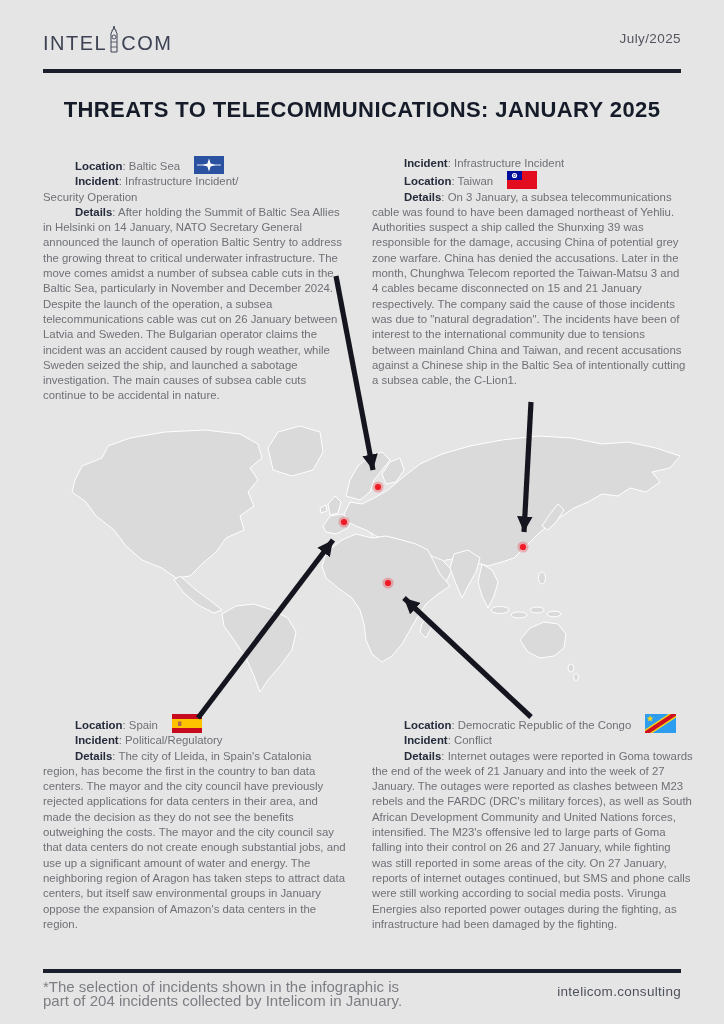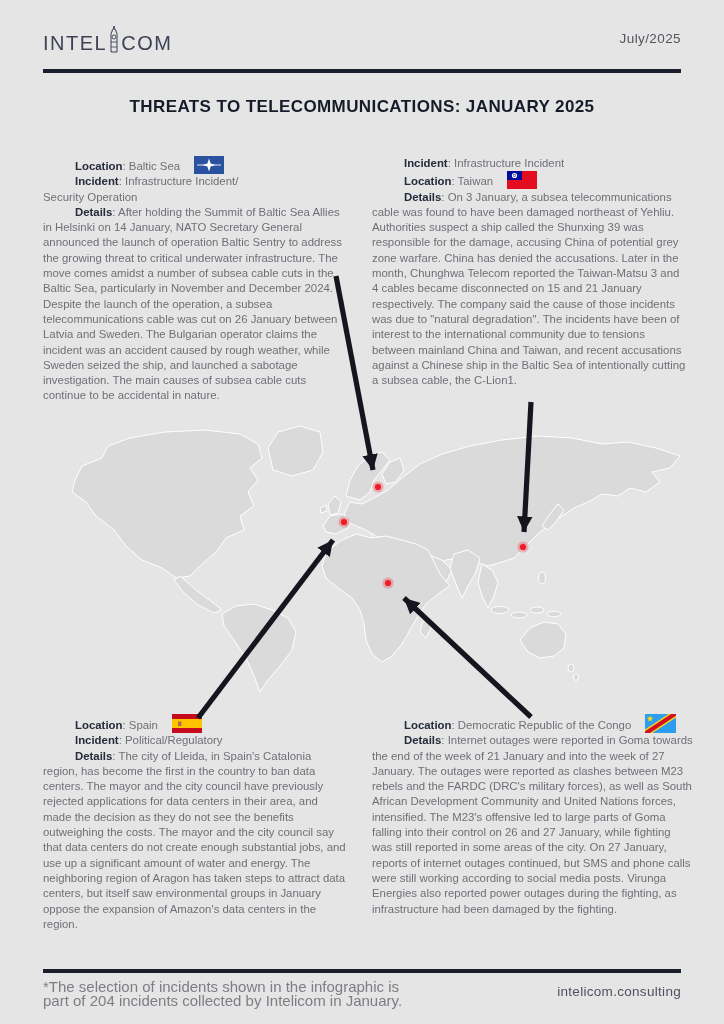--- a/index.html
+++ b/index.html
@@ -8,21 +8,21 @@
   
   .logo{position:absolute;left:43px;top:26px;display:flex;align-items:flex-end;
         font-size:20px;letter-spacing:1.5px;color:#3d4254;font-weight:400;}
   .logo .word{line-height:20px;}
   .logo svg{margin:0 1px -1px 1px;}
   .issue-date{position:absolute;right:43px;top:31px;font-size:13.5px;color:#54565e;letter-spacing:.4px;}
   .rule{position:absolute;left:43px;right:43px;height:3.5px;background:#1b1f2c;}
   .top-rule{top:69px;}
   .bottom-rule{top:969px;}
   h1{position:absolute;left:0;right:0;top:97px;margin:0;text-align:center;
-     font-size:17px;font-weight:700;letter-spacing:.4px;color:#161b29;}
+     font-size:22px;font-weight:700;letter-spacing:.4px;color:#161b29;}
   
   .incident{position:absolute;font-size:11.4px;line-height:15.3px;}
   .blk-baltic{left:43px;top:156px;width:308px;}
   .blk-taiwan{left:372px;top:156px;width:316px;}
   .blk-spain{left:43px;top:714px;width:306px;}
   .blk-drc{left:372px;top:714px;width:322px;}
   .lbl{font-weight:700;color:#252b3b;padding-left:32px;}
   .pre{white-space:pre-line;}
   .flag{display:inline-block;vertical-align:-4px;margin-left:11px;line-height:0;}
   
@@ -117,20 +117,23 @@
     <div>
       <span class="lbl">Location</span><span>: </span><span>Democratic Republic of the Congo</span>
       <span class="flag">
         <svg width="31" height="19" viewBox="0 0 31 19">
           <rect width="31" height="19" fill="#2d9df0"></rect>
           <line x1="-2" y1="21" x2="33" y2="-2" stroke="#f7d618" stroke-width="7"></line>
           <line x1="-2" y1="21" x2="33" y2="-2" stroke="#ce1021" stroke-width="4.2"></line>
           <path d="M5,1.2 L6,3.6 L8.5,3.7 L6.6,5.2 L7.3,7.6 L5,6.2 L2.9,7.6 L3.6,5.2 L1.7,3.7 L4.2,3.6 Z" fill="#f7d618"></path>
         </svg>
       </span>
+    </div>
+    <div>
+      <span class="lbl">Incident</span><span>: </span><span class="pre">Conflict</span>
     </div>
     <div>
       <span class="lbl">Details</span><span>: </span><span>Internet outages were reported in Goma towards the end of the week of 21 January and into the week of 27 January. The outages were reported as clashes between M23 rebels and the FARDC (DRC's military forces), as well as South African Development Community and United Nations forces, intensified. The M23's offensive led to large parts of Goma falling into their control on 26 and 27 January, while fighting was still reported in some areas of the city. On 27 January, reports of internet outages continued, but SMS and phone calls were still working according to social media posts. Virunga Energies also reported power outages during the fighting, as infrastructure had been damaged by the fighting.</span>
     </div>
   </section>
 
   <div class="map-wrap">
     <svg width="670" height="290" viewBox="0 0 670 290">
       <g fill="#dadada" stroke="#ffffff" stroke-width="1" stroke-linejoin="round">
 

